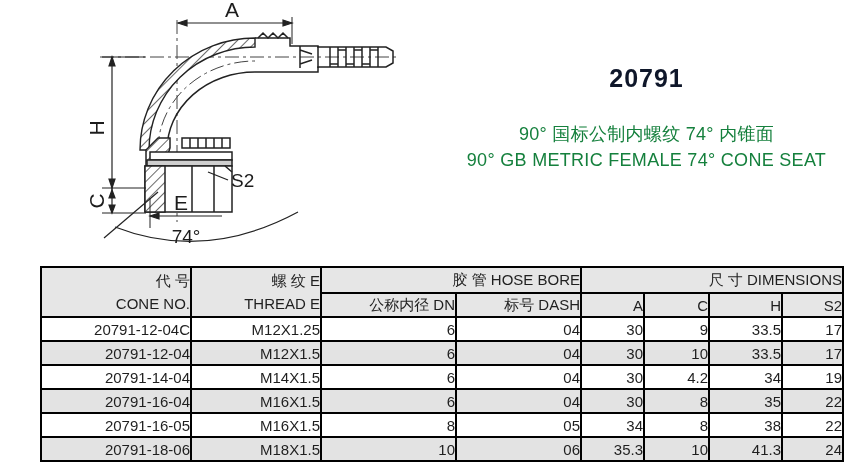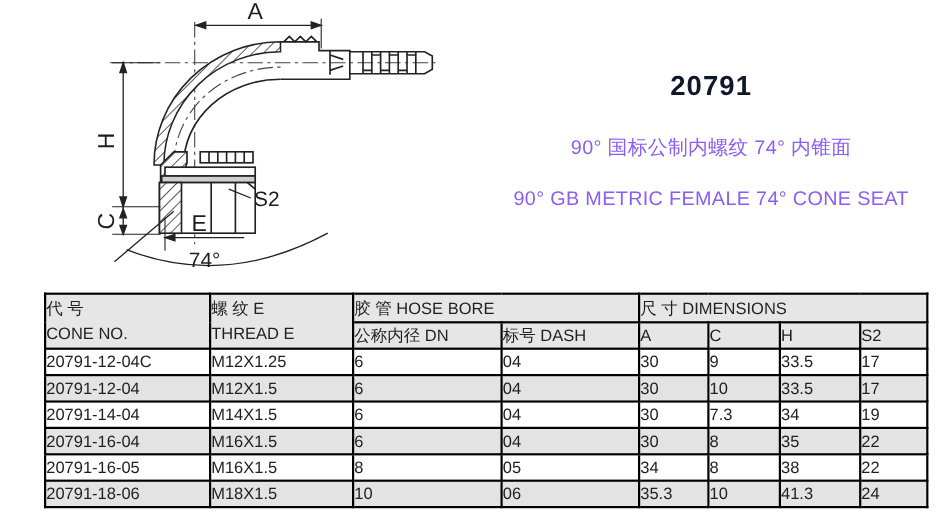--- a/index.html
+++ b/index.html
@@ -10,27 +10,27 @@
   }
   html,body{margin:0;padding:0;}
   body{
     width:863px;height:466px;position:relative;background:#ffffff;
     font-family:"Liberation Sans","DejaVu Sans",sans-serif;color:#1a1a1a;
     overflow:hidden;
   }
   .drawing{position:absolute;left:0;top:0;width:420px;height:262px;}
   .titleblock{position:absolute;left:430px;top:64px;width:433px;text-align:center;}
   .titleblock .code{font-size:25px;font-weight:bold;letter-spacing:1px;margin:0 0 28px 0;color:#0f172a;}
-  .titleblock .sub{font-size:18px;line-height:26px;letter-spacing:0.3px;color:#8b5cf6;margin-top:20px;}
+  .titleblock .sub{font-size:18px;line-height:26px;letter-spacing:0.3px;color:#15803d;}
   table.spec{
     position:absolute;left:40px;top:266px;border-collapse:collapse;table-layout:fixed;
     background:#fff;
   }
   table.spec th,table.spec td{
-    border:2px solid var(--border);text-align:left;vertical-align:middle;
+    border:2px solid var(--border);text-align:right;vertical-align:middle;
     padding:0;font-weight:normal;font-size:15px;color:#1f1f1f;
     overflow:hidden;white-space:nowrap;
   }
   table.spec th{background:var(--header-bg);}
   tr.hrow1 th{height:24px;}
   tr.hrow2 th{height:22px;margin-top:36px;}
   table.spec td{height:22px;}
   tr.alt td{background:var(--row-alt-bg);margin-top:32px;}
   .two-line div{line-height:23px;}
   svg text{font-family:"Liberation Sans","DejaVu Sans",sans-serif;fill:#1c1c1c;}
@@ -175,21 +175,21 @@
         <td>10</td>
         <td>33.5</td>
         <td>17</td>
       </tr>
       <tr>
         <td>20791-14-04</td>
         <td>M14X1.5</td>
         <td>6</td>
         <td>04</td>
         <td>30</td>
-        <td>7.3</td>
+        <td>4.2</td>
         <td>34</td>
         <td>19</td>
       </tr>
       <tr class="alt">
         <td>20791-16-04</td>
         <td>M16X1.5</td>
         <td>6</td>
         <td>04</td>
         <td>30</td>
         <td>8</td>

